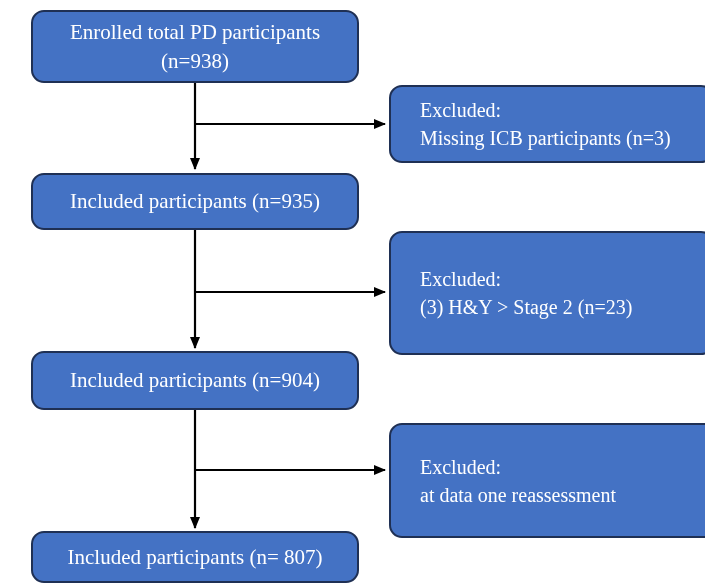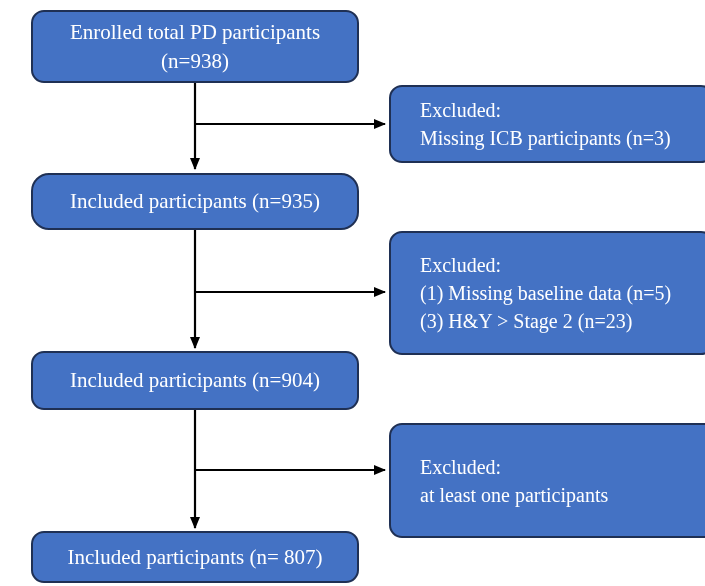--- a/index.html
+++ b/index.html
@@ -42,21 +42,21 @@
   .box.excl{
     left:362px;width:325px;
     align-items:flex-start;
     text-align:left;
     padding-left:29px;
     padding-right:6px;
     font-size:20px;
     line-height:28px;
   }
   #node-enrolled{top:10px;height:73px;}
-  #node-included-935{top:173px;height:57px;border-radius:18px;}
+  #node-included-935{top:173px;height:57px;}
   #node-included-904{top:351px;height:59px;}
   #node-included-807{top:531px;height:52px;}
   #node-excluded-1{top:85px;height:78px;}
   #node-excluded-2{top:231px;height:124px;}
   #node-excluded-3{top:423px;height:115px;width:338px;}
   .connectors line{stroke:var(--arrow,#000);stroke-width:2.2;}
   .arrowhead{fill:var(--arrow,#000);}
 </style>
 </head>
 <body>
@@ -86,30 +86,29 @@
     <div>Excluded:</div>
     <div>Missing ICB participants (n=3)</div>
   </div>
 
   <div class="box main" id="node-included-935">
     <div>Included participants (n=935)</div>
   </div>
 
   <div class="box excl" id="node-excluded-2">
     <div>Excluded:</div>
-    <div>(1) Missing baseline data (n=5)</div>
     <div>(3) H&amp;Y &gt; Stage 2 (n=23)</div>
   </div>
 
   <div class="box main" id="node-included-904">
     <div>Included participants (n=904)</div>
   </div>
 
   <div class="box excl" id="node-excluded-3">
     <div>Excluded:</div>
-    <div>at least one participants</div>
+    <div>at data one reassessment</div>
   </div>
 
   <div class="box main" id="node-included-807">
     <div>Included participants (n= 807)</div>
   </div>
 
 </div>
 
 </body></html>

